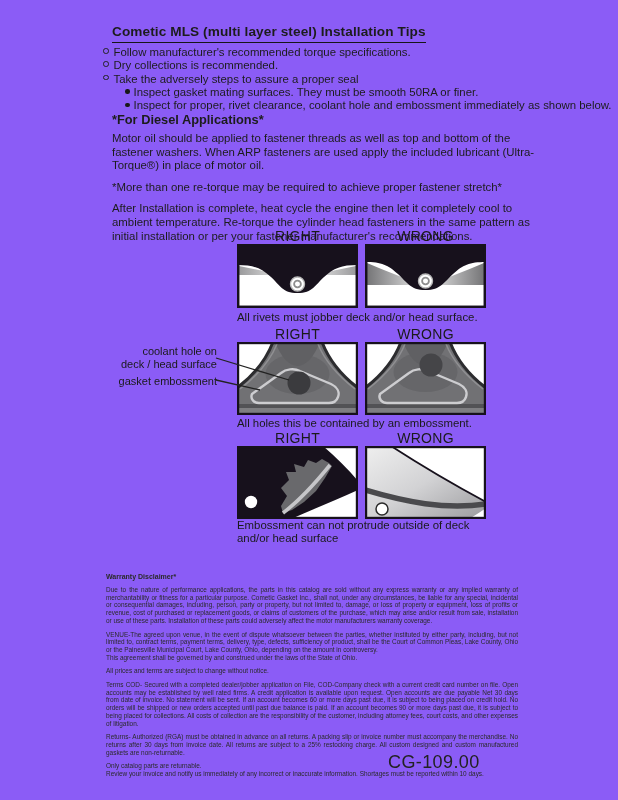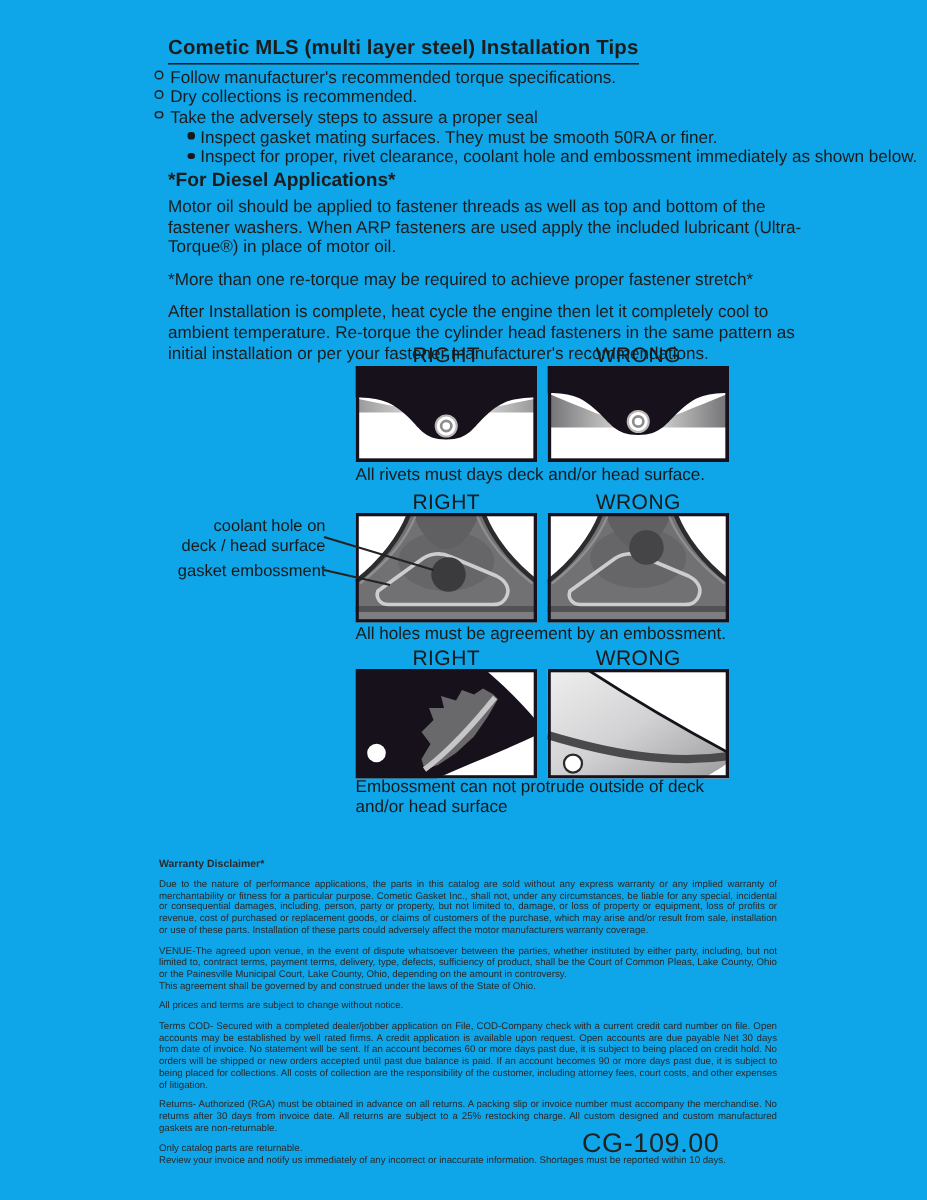--- a/index.html
+++ b/index.html
@@ -1,17 +1,17 @@
 <!DOCTYPE html>
 <html style="--ink: #1c1c1c; --diagram-dark: #17111c; --gasket-gray: #717174; --embossment-light: #cdcdd0;"><head>
 <meta charset="utf-8">
 <style>
   html,body{margin:0;padding:0;background:#888;}
   .page{
-    position:relative;width:618px;height:800px;background:#0ea5e9;
+    position:relative;width:618px;height:800px;background:#8b5cf6;
     font-family:"Liberation Sans","DejaVu Sans",sans-serif;color:var(--ink,#1c1c1c);
     overflow:hidden;margin:0 auto;
   }
   .abs{position:absolute;}
   .title{
     left:112px;top:24px;font-size:13.6px;font-weight:bold;margin:0;
     border-bottom:1.6px solid #161616;padding-bottom:3px;letter-spacing:.1px;
   }
   .bullets{left:103px;top:46px;width:450px;font-size:11.4px;line-height:13.3px;}
   .bullets .row{white-space:nowrap;}
@@ -93,21 +93,21 @@
     </defs>
     <rect x="0" y="0" width="121" height="64" fill="#fff"></rect>
     <path d="M2,19 C21,27 41,35 59,41 L2,41 Z" fill="url(#g2l)"></path>
     <path d="M119,19 C100,27 80,35 62,41 L119,41 Z" fill="url(#g2r)"></path>
     <path class="dk" d="M0,0 H121 V18 C104,18 98,21 88,30 C79,38 76,46 60.5,46 C45,46 42,38 33,30 C23,21 17,18 0,18 Z"></path>
     <circle cx="60.5" cy="37" r="7" fill="#fff" stroke="#b8b8b8" stroke-width="1.4"></circle>
     <circle cx="60.5" cy="37" r="3.4" fill="#fff" stroke="#8e8e8e" stroke-width="1.8"></circle>
     <rect class="border" x="1.2" y="1.2" width="118.6" height="61.6" stroke-width="2.5"></rect>
   </svg>
 
-  <div class="abs caption" style="left:237px;top:311px;width:300px;">All rivets must days deck and/or head surface.</div>
+  <div class="abs caption" style="left:237px;top:311px;width:300px;">All rivets must jobber deck and/or head surface.</div>
 
   <div class="abs dg-head" style="left:237px;top:326px;">RIGHT</div>
   <div class="abs dg-head" style="left:365px;top:326px;">WRONG</div>
 
   <div class="abs dg-label" style="left:95px;top:345px;">
     <div>coolant hole on</div>
     <div>deck / head surface</div>
   </div>
   <div class="abs dg-label" style="left:95px;top:375px;">gasket embossment</div>
 
@@ -143,21 +143,21 @@
     <path d="M22,61 C17,61 13,57 15,52 L44,31 C49,27 57,26 63,29 L94,42 C100,45 103,50 101,55 C100,58 97,61 92,61 Z" fill="none" stroke="#cdcdd0" stroke-width="2.4"></path>
     <circle cx="66" cy="23" r="11.5" fill="#454548"></circle>
     <rect class="border" x="1.1" y="1.1" width="118.8" height="70.8" stroke-width="2.2"></rect>
   </svg>
 
   <svg class="abs" style="left:215px;top:352px;" width="86" height="42" viewBox="0 0 86 42">
     <line x1="1" y1="6" x2="74" y2="28" stroke="#222" stroke-width="1.3"></line>
     <line x1="1" y1="28" x2="45" y2="38" stroke="#222" stroke-width="1.3"></line>
   </svg>
 
-  <div class="abs caption" style="left:237px;top:417px;width:300px;">All holes must be agreement by an embossment.</div>
+  <div class="abs caption" style="left:237px;top:417px;width:300px;">All holes this be contained by an embossment.</div>
 
   <div class="abs dg-head" style="left:237px;top:430px;">RIGHT</div>
   <div class="abs dg-head" style="left:365px;top:430px;">WRONG</div>
 
   <svg class="abs panel" style="left:237px;top:446px;" width="121" height="73" viewBox="0 0 121 73">
     <rect x="0" y="0" width="121" height="73" fill="#fff"></rect>
     <path class="dk" d="M0,0 H86 C99,11 111,23 121,35 L121,44 C100,54 76,63 54,73 H0 Z"></path>
     <polygon points="44,60 50,50 44,42 52,34 49,26 59,26 57,18 67,21 71,14 79,17 85,13 92,17 95,20 88,32 79,45 67,56 55,64 46,67" fill="#69696c"></polygon>
     <path d="M46,67 C58,58 76,40 93,19" stroke="#c6c6c9" stroke-width="3.6" fill="none"></path>
     <circle cx="14" cy="56" r="6.2" fill="#fff"></circle>

